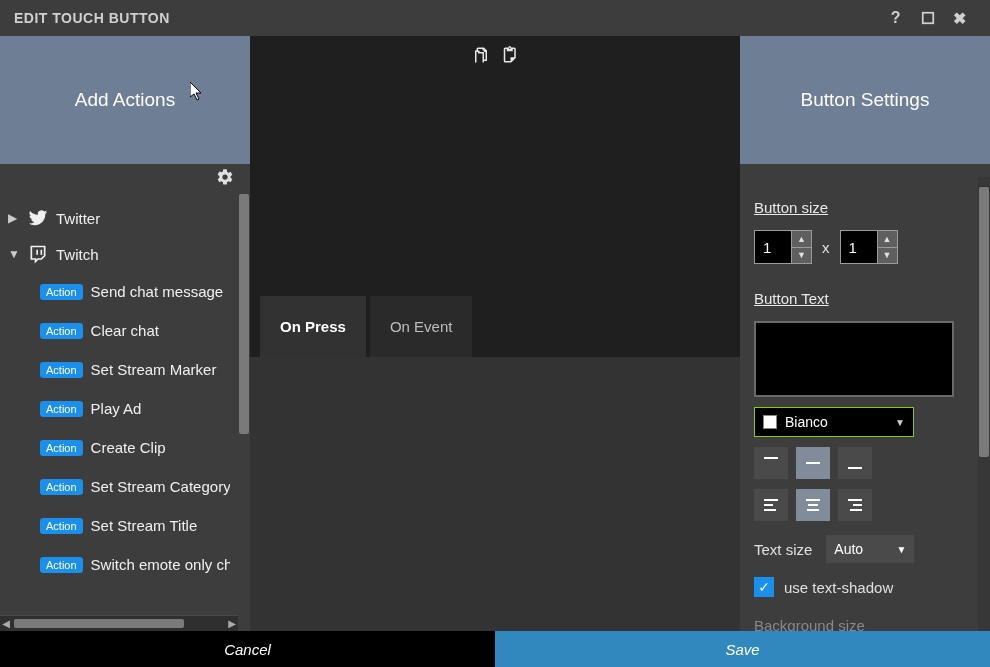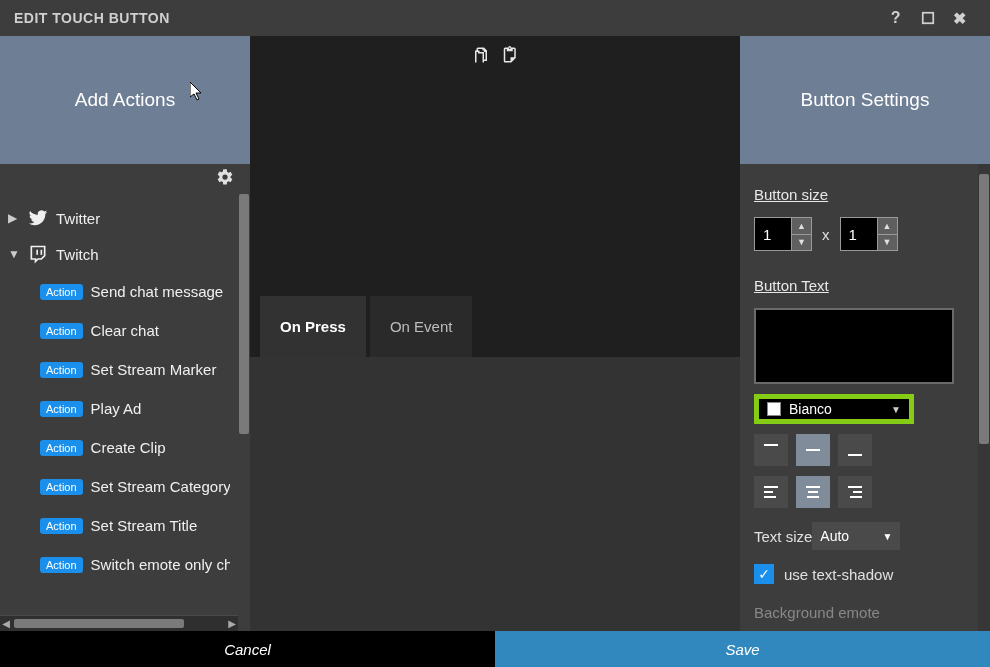--- a/index.html
+++ b/index.html
@@ -74,42 +74,42 @@
 .h-arrow.l{left:0;} .h-arrow.r{right:0;}
 .mid-top { height:30px; display:flex; gap:10px; justify-content:center; align-items:center; background:#1f1f1f; padding-top:12px;}
 .mid-icon { color:#e8e8e8; font-size:18px; cursor:pointer;}
 .mid-canvas { flex:0 0 230px; }
 .tabbar { display:flex; gap:4px; padding-left:10px; }
 .tab {
   padding:22px 20px; background:#2a2a2a; color:#bdbdbd; font-size:15px; cursor:pointer;
 }
 .tab.active { background:#323232; color:#fff; font-weight:600;}
 .mid-content { flex:1; background:#333333; border-top-left-radius:0; }
-.right-body { flex:1; overflow:hidden; position:relative; padding:14px 20px 14px 14px; font-size:15px;}
+.right-body { flex:1; overflow:hidden; position:relative; padding:14px 20px 14px 14px; font-size:15px;margin-top:13px;}
 .section-title { color:#e8e8e8; text-decoration:underline; font-size:15px; margin-top:8px; margin-bottom:14px; display:inline-block;}
 .size-row { display:flex; align-items:center; gap:10px; }
 .spinner { display:flex; border:1px solid #9a9a9a; background:#000; height:34px; }
 .spinner-input { width:36px; background:#000; color:#fff; border:none; padding:0 8px; font-size:15px; text-align:left;}
 .spinner-btns { display:flex; flex-direction:column; width:20px; background:#5f5f5f; border-left:1px solid #9a9a9a;}
 .spinner-btn { flex:1; display:flex; align-items:center; justify-content:center; font-size:9px; cursor:pointer; border-bottom:1px solid #9a9a9a;}
 .spinner-btn:last-child{border-bottom:none;}
 .text-preview { width:200px; height:76px; background:#000; border:2px solid #6a6a6a; margin-bottom:10px;}
 .select-box {
-  width:160px; height:30px; background:#000; border:5px solid #84cc16; display:flex; align-items:center; padding:0 8px; gap:8px; cursor:pointer;
+  width:160px; height:30px; background:#000; border:1px solid #84cc16; display:flex; align-items:center; padding:0 8px; gap:8px; cursor:pointer;
 }
 .select-box .swatch{ width:14px;height:14px; background:#fff; border:1px solid #888;}
 .select-box .label{ flex:1; color:#fff; font-size:14px;}
 .select-box .caret{ font-size:10px; color:#ccc;}
 .btn-row { display:flex; gap:8px; margin-top:10px;}
 .tbtn {
   width:34px; height:32px; background:#4a4a4a; display:flex; align-items:center; justify-content:center; cursor:pointer; color:#fff;
 }
 .tbtn.active { background:#808c99; }
 .tbtn svg{width:18px;height:18px;}
-.field-row{display:flex; align-items:center; gap:0; margin-top:14px;}
+.field-row{display:flex; align-items:center; gap:14px; margin-top:14px;}
 .mini-select{ width:88px; height:28px; background:#4a4a4a; display:flex; align-items:center; padding:0 8px; color:#fff; font-size:14px; justify-content:space-between; cursor:pointer;}
 .checkbox-row{display:flex; align-items:center; gap:10px; margin-top:14px;}
 .checkbox{ width:20px; height:20px; background:#1a8feb; display:flex; align-items:center; justify-content:center; color:#fff; font-size:14px;}
 .right-scrollbar{ position:absolute; right:0; top:0; bottom:0; width:12px; background:#373737;}
 .right-scrollbar-thumb{ position:absolute; top:10px; left:1px; right:1px; height:270px; background:#7a7a7a; border-radius:2px;}
 .footer { height:36px; display:flex;font-style:italic; }
 .footer-btn { flex:1; display:flex; align-items:center; justify-content:center; font-size:15px; cursor:pointer;}
 .footer-btn.cancel{ background:#000; color:#fff;}
 .footer-btn.save{ background:#3188bf; color:#fff;}
 .cursor {
@@ -317,21 +317,21 @@
           <span>Auto</span>
           <span style="font-size:10px;">▼</span>
         </div>
       </div>
 
       <div class="checkbox-row">
         <div class="checkbox">✓</div>
         <span>use text-shadow</span>
       </div>
 
-      <div class="clipped">Background emote</div>
+      <div class="clipped">Background size</div>
 
       <div class="right-scrollbar">
         <div class="right-scrollbar-thumb"></div>
       </div>
     </div>
   </div>
 </div>
 
 <div class="footer">
   <div class="footer-btn cancel">Cancel</div>

